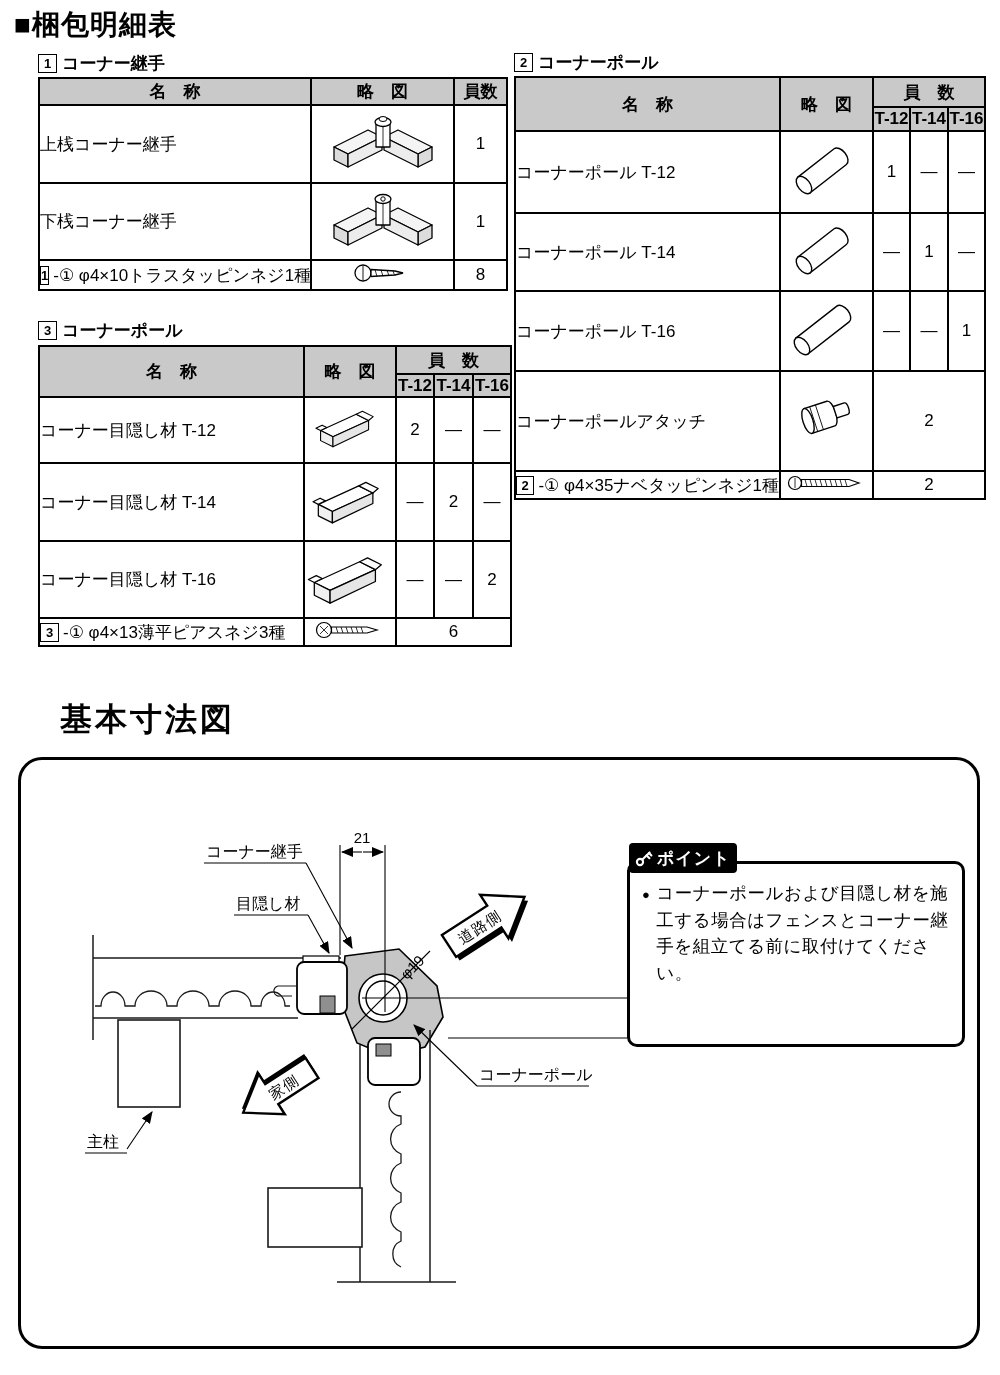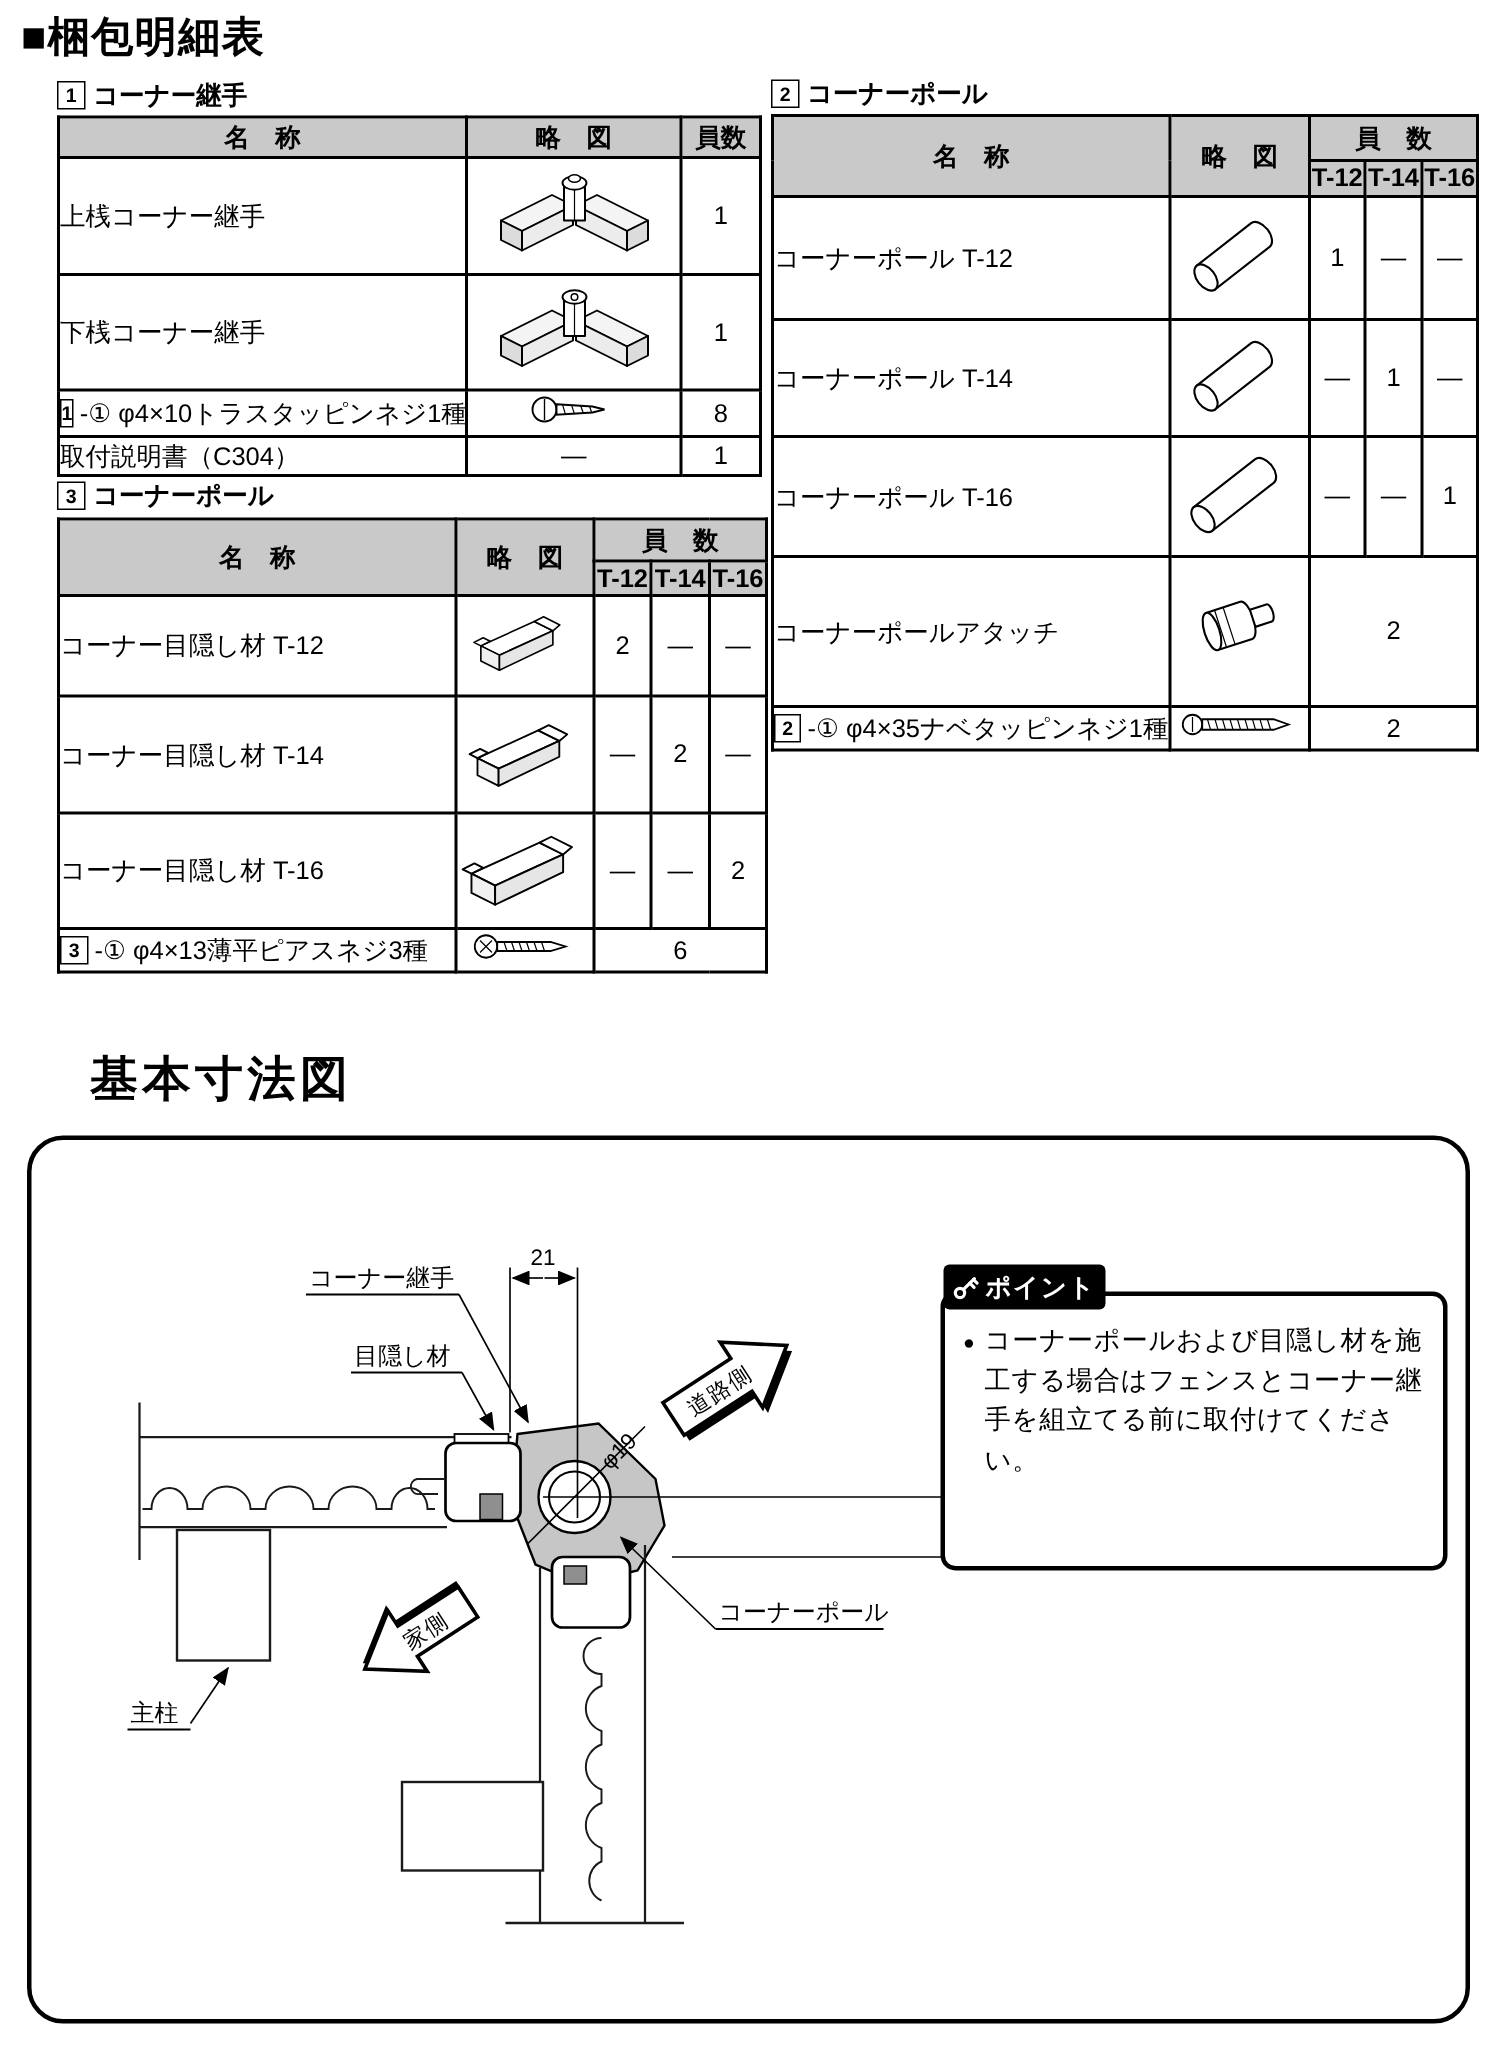--- a/index.html
+++ b/index.html
@@ -109,25 +109,20 @@
         <g stroke="#000" stroke-width="1.3" fill="#fff">
           <circle cx="10" cy="12" r="8"></circle>
           <path d="M10,5 V19" stroke-width="0.9" fill="none"></path>
           <path d="M18,8.5 L42,10 L50,12 L42,14 L18,15.5 Z"></path>
           <path d="M22,8.6 L24,15.4 M28,8.9 L30,15.1 M34,9.2 L36,14.8 M40,9.8 L41.5,14.2" stroke-width="0.8" fill="none"></path>
         </g>
       </svg>
     </td>
     <td class="qt">8</td>
   </tr>
-  <tr style="height:26px">
-    <td class="nm">取付説明書（C304）</td>
-    <td class="qt">—</td>
-    <td class="qt">1</td>
-  </tr>
 </tbody>
   </table>
 
 <div class="tbl-label" style="left:514px;top:51px">
   <span class="boxno">2</span>
   <span>コーナーポール</span>
 </div>
 
 <table class="ptable" style="left:514px;top:76px;width:470px">
   <colgroup>

